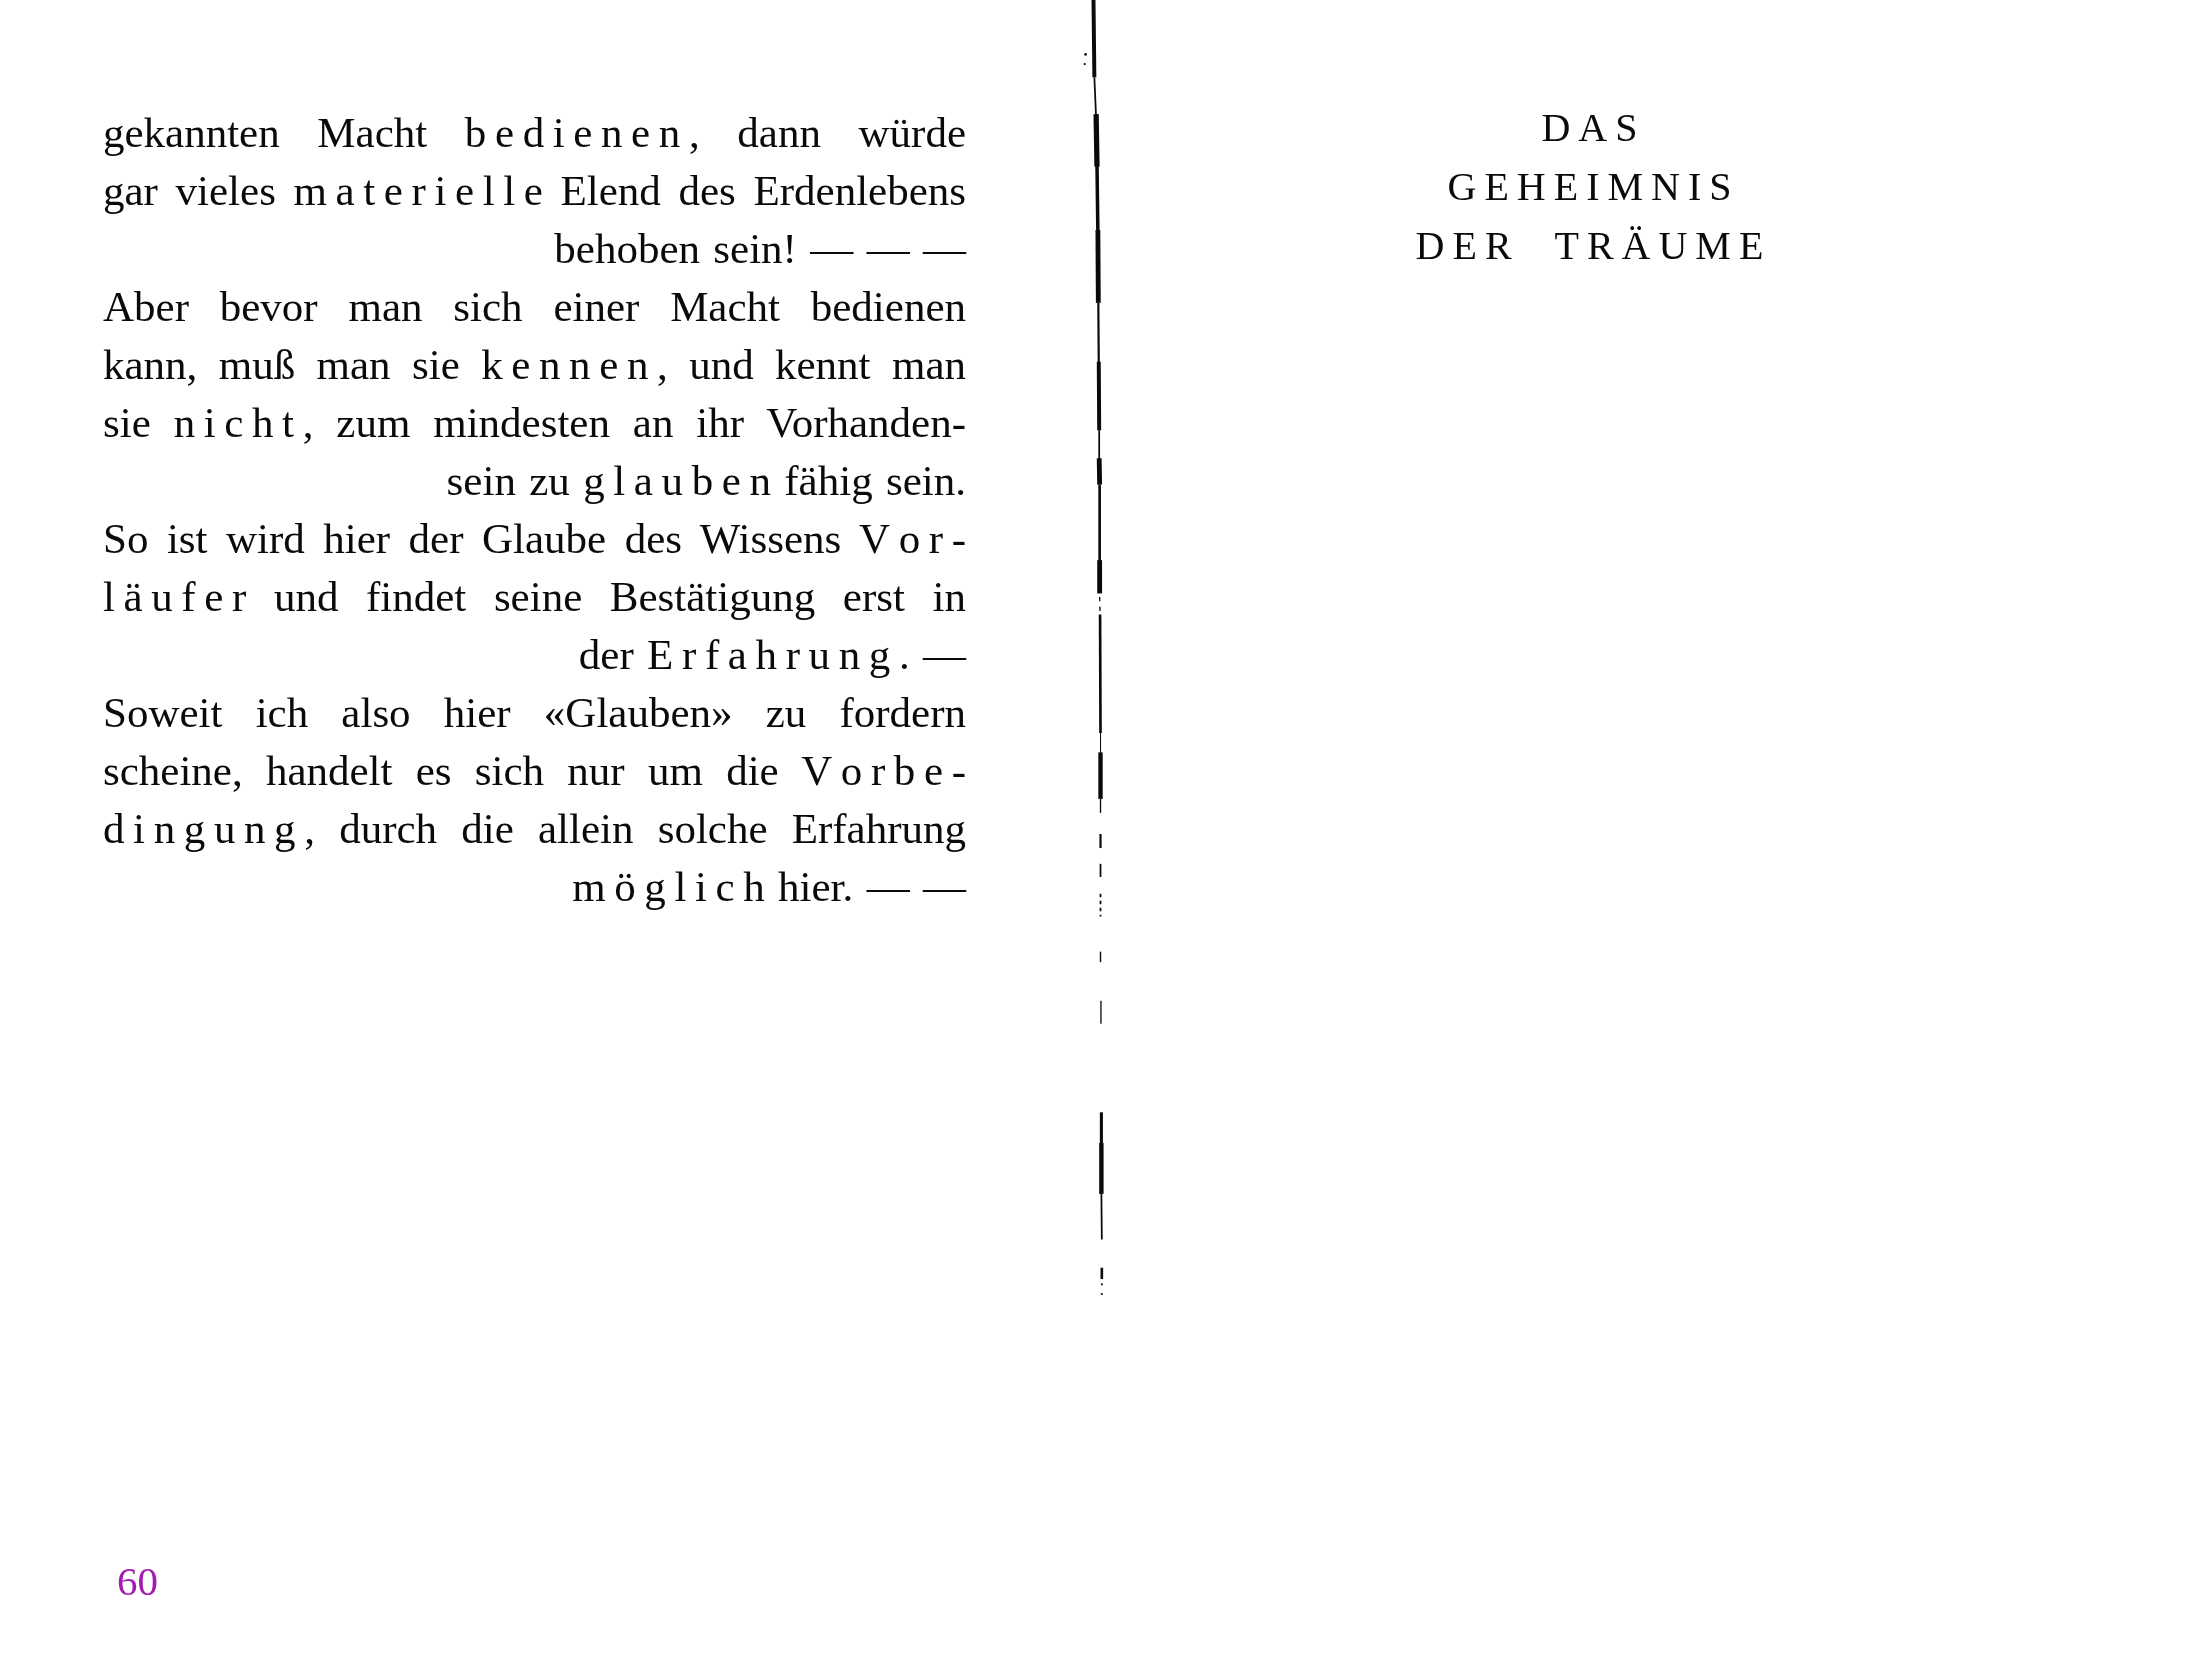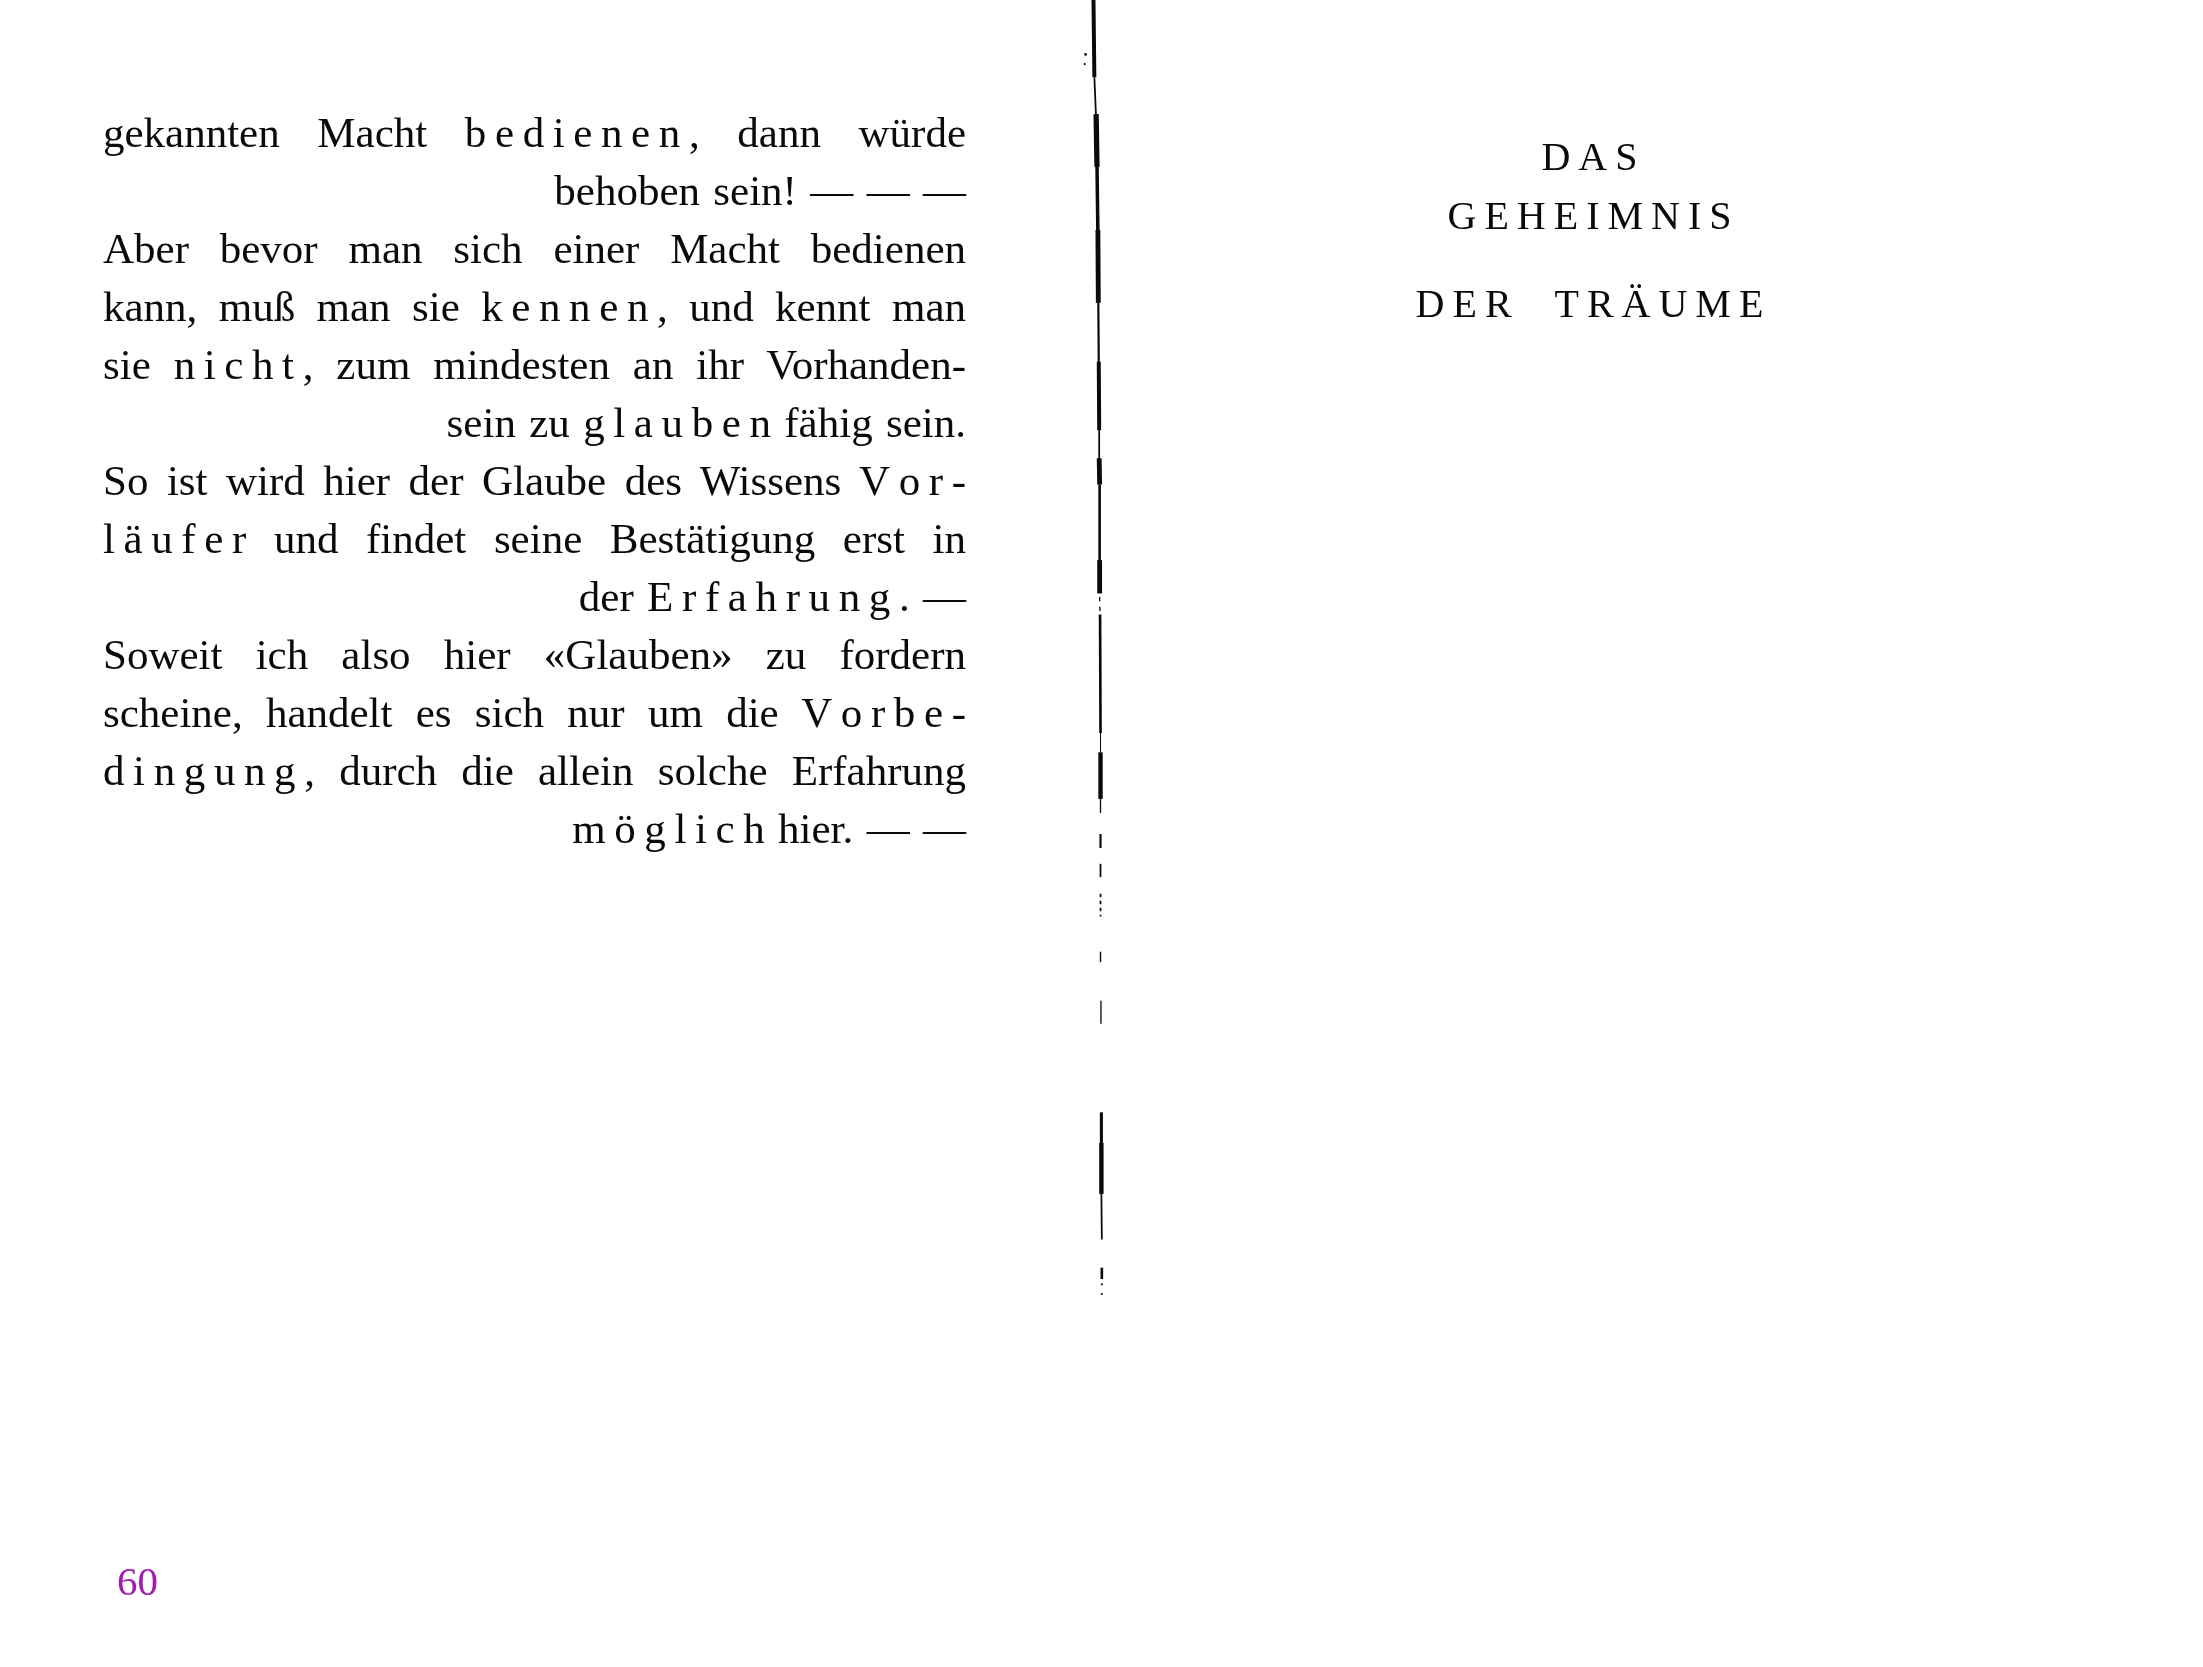--- a/index.html
+++ b/index.html
@@ -55,38 +55,38 @@
     top: 98px;
     width: 413px;
     text-align: center;
     font-size: 40px;
     line-height: 59px;
     color: #0a0a0a;
   }
   .chapter-title .title-line {
     letter-spacing: 8px;
     word-spacing: 17.6px;
-    margin-top: 29px;
   }
   
   .fold-svg {
     position: absolute;
     left: 1082px;
     top: 0;
     width: 30px;
     height: 1668px;
   }
 </style>
 </head>
 <body>
 
 <div class="spread">
 
   <div class="text-block">
       <div class="line justify">gekannten Macht b e d i e n e n , dann würde</div>
+      <div class="line justify">gar vieles m a t e r i e l l e Elend des Erdenlebens</div>
       <div class="line">behoben sein! — — —</div>
       <div class="line justify">Aber bevor man sich einer Macht bedienen</div>
       <div class="line justify">kann, muß man sie k e n n e n , und kennt man</div>
       <div class="line justify">sie n i c h t , zum mindesten an ihr Vorhanden-</div>
       <div class="line">sein zu g l a u b e n fähig sein.</div>
       <div class="line justify">So ist wird hier der Glaube des Wissens V o r -</div>
       <div class="line justify">l ä u f e r und findet seine Bestätigung erst in</div>
       <div class="line">der E r f a h r u n g . —</div>
       <div class="line justify">Soweit ich also hier «Glauben» zu fordern</div>
       <div class="line justify">scheine, handelt es sich nur um die V o r b e -</div>

